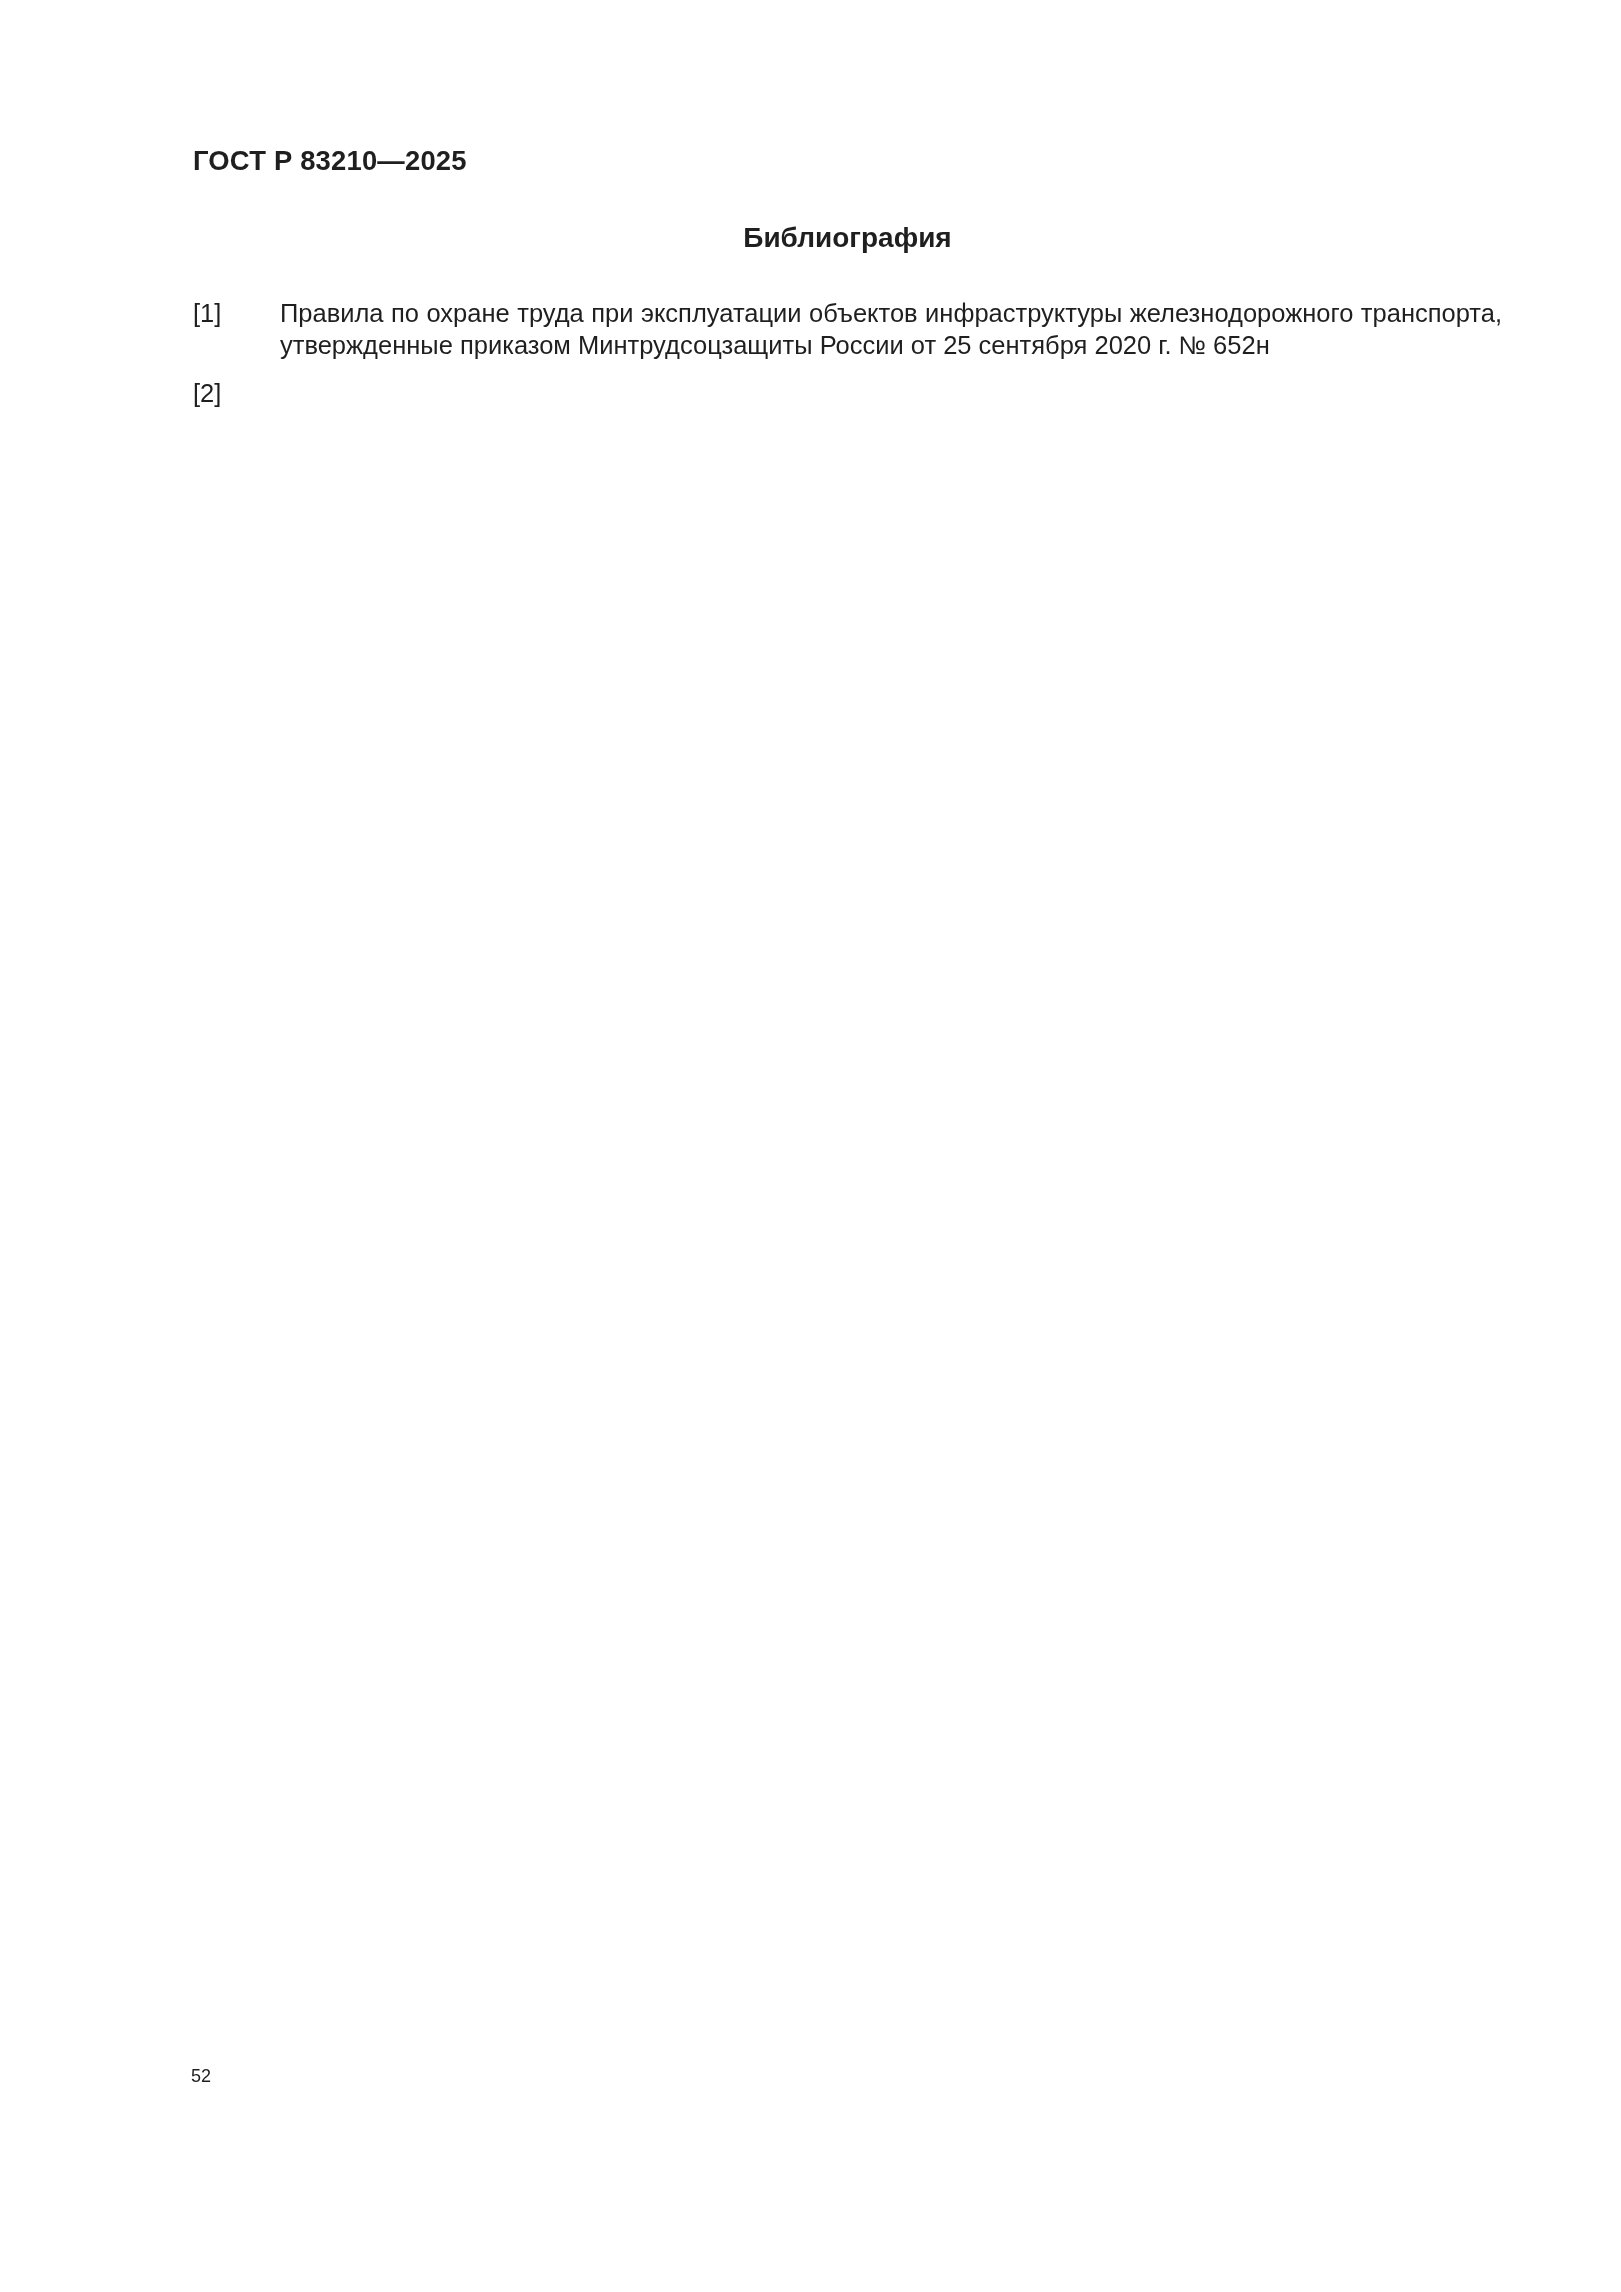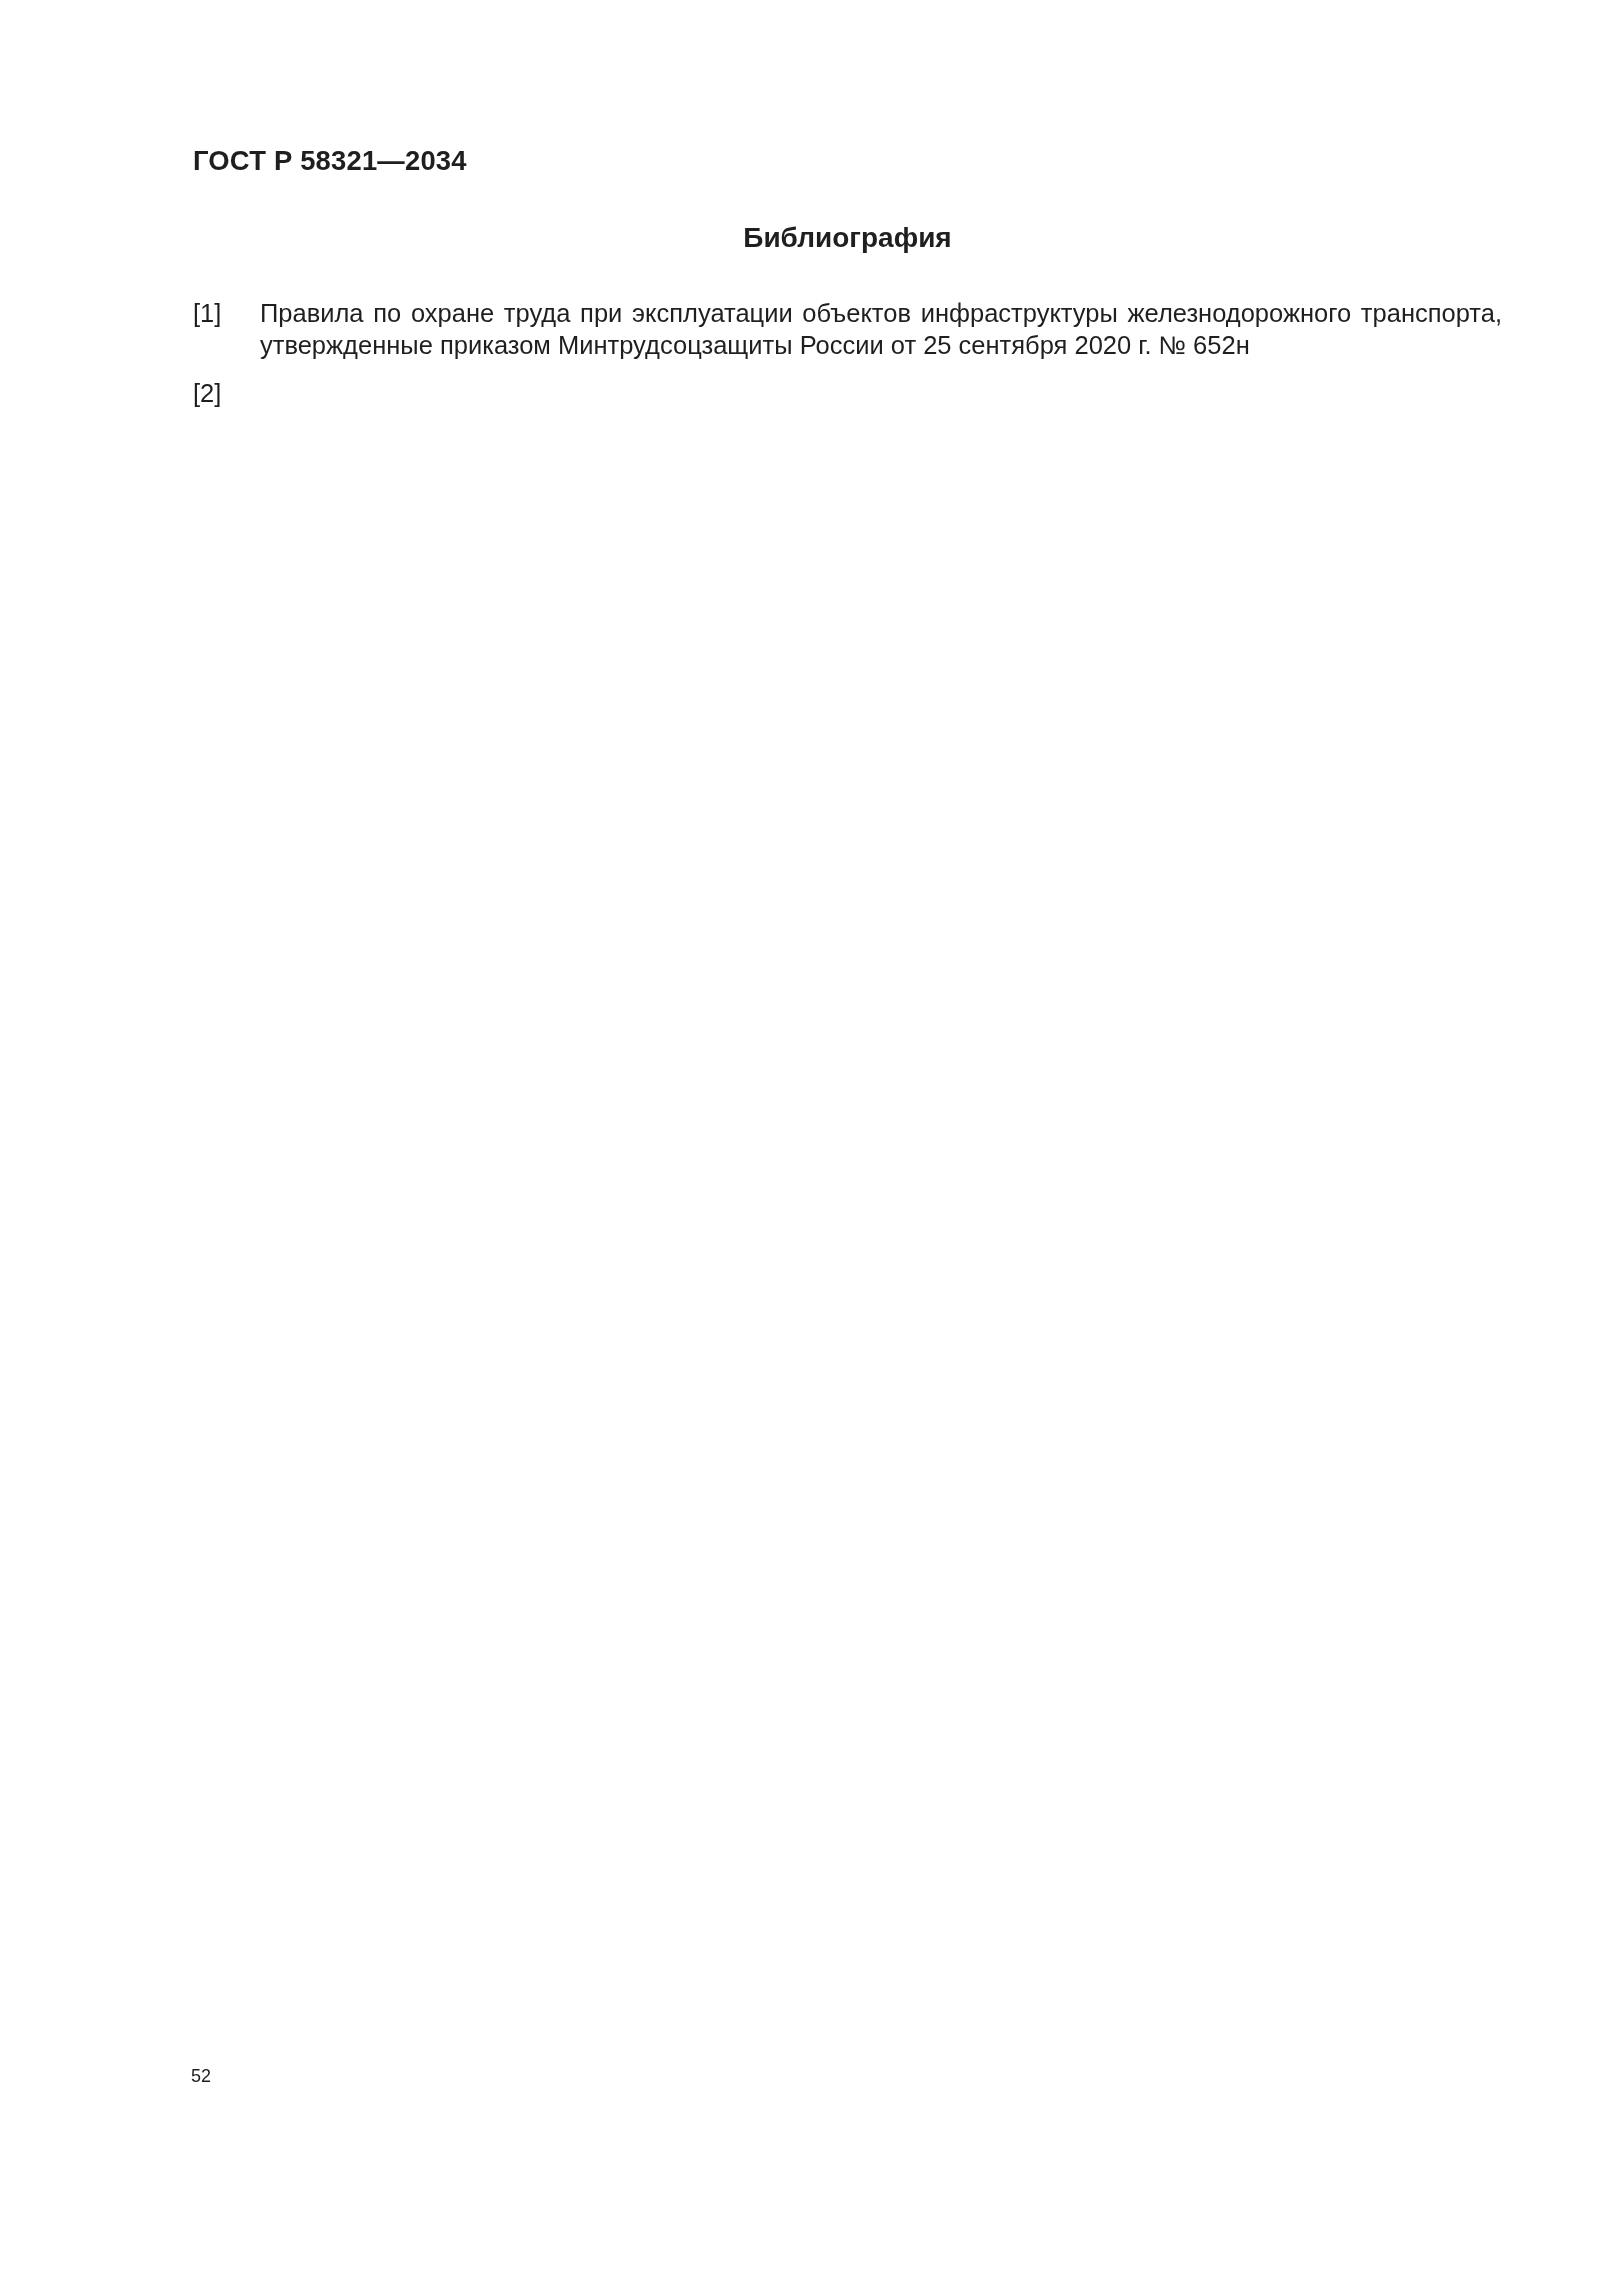--- a/index.html
+++ b/index.html
@@ -50,36 +50,37 @@
     font-size: 25.5px;
     line-height: 32px;
   }
   .bib-text {
     flex: 1 1 auto;
     font-size: 25.5px;
     line-height: 32px;
   }
   .bib-line {
     text-align: left;
+    margin-left: 20px;
   }
   .bib-line.full-justify {
     text-align: justify;
     text-align-last: justify;
   }
   .page-num {
     position: absolute;
     left: 191px;
     top: 2066px;
     font-size: 18px;
   }
 </style>
 </head>
 <body>
 
-<div class="doc-header">ГОСТ Р 58321—2034</div>
+<div class="doc-header">ГОСТ Р 83210—2025</div>
 
 <div class="bib-title">Библиография</div>
 
 <div class="bib-list">
 
   <div class="bib-entry">
     <div class="bib-num">[1]</div>
     <div class="bib-text">
       <div class="bib-line full-justify">Правила по охране труда при эксплуатации объектов инфраструктуры железнодорожного транспорта,</div>
       <div class="bib-line">утвержденные приказом Минтрудсоцзащиты России от 25 сентября 2020 г. № 652н</div>

